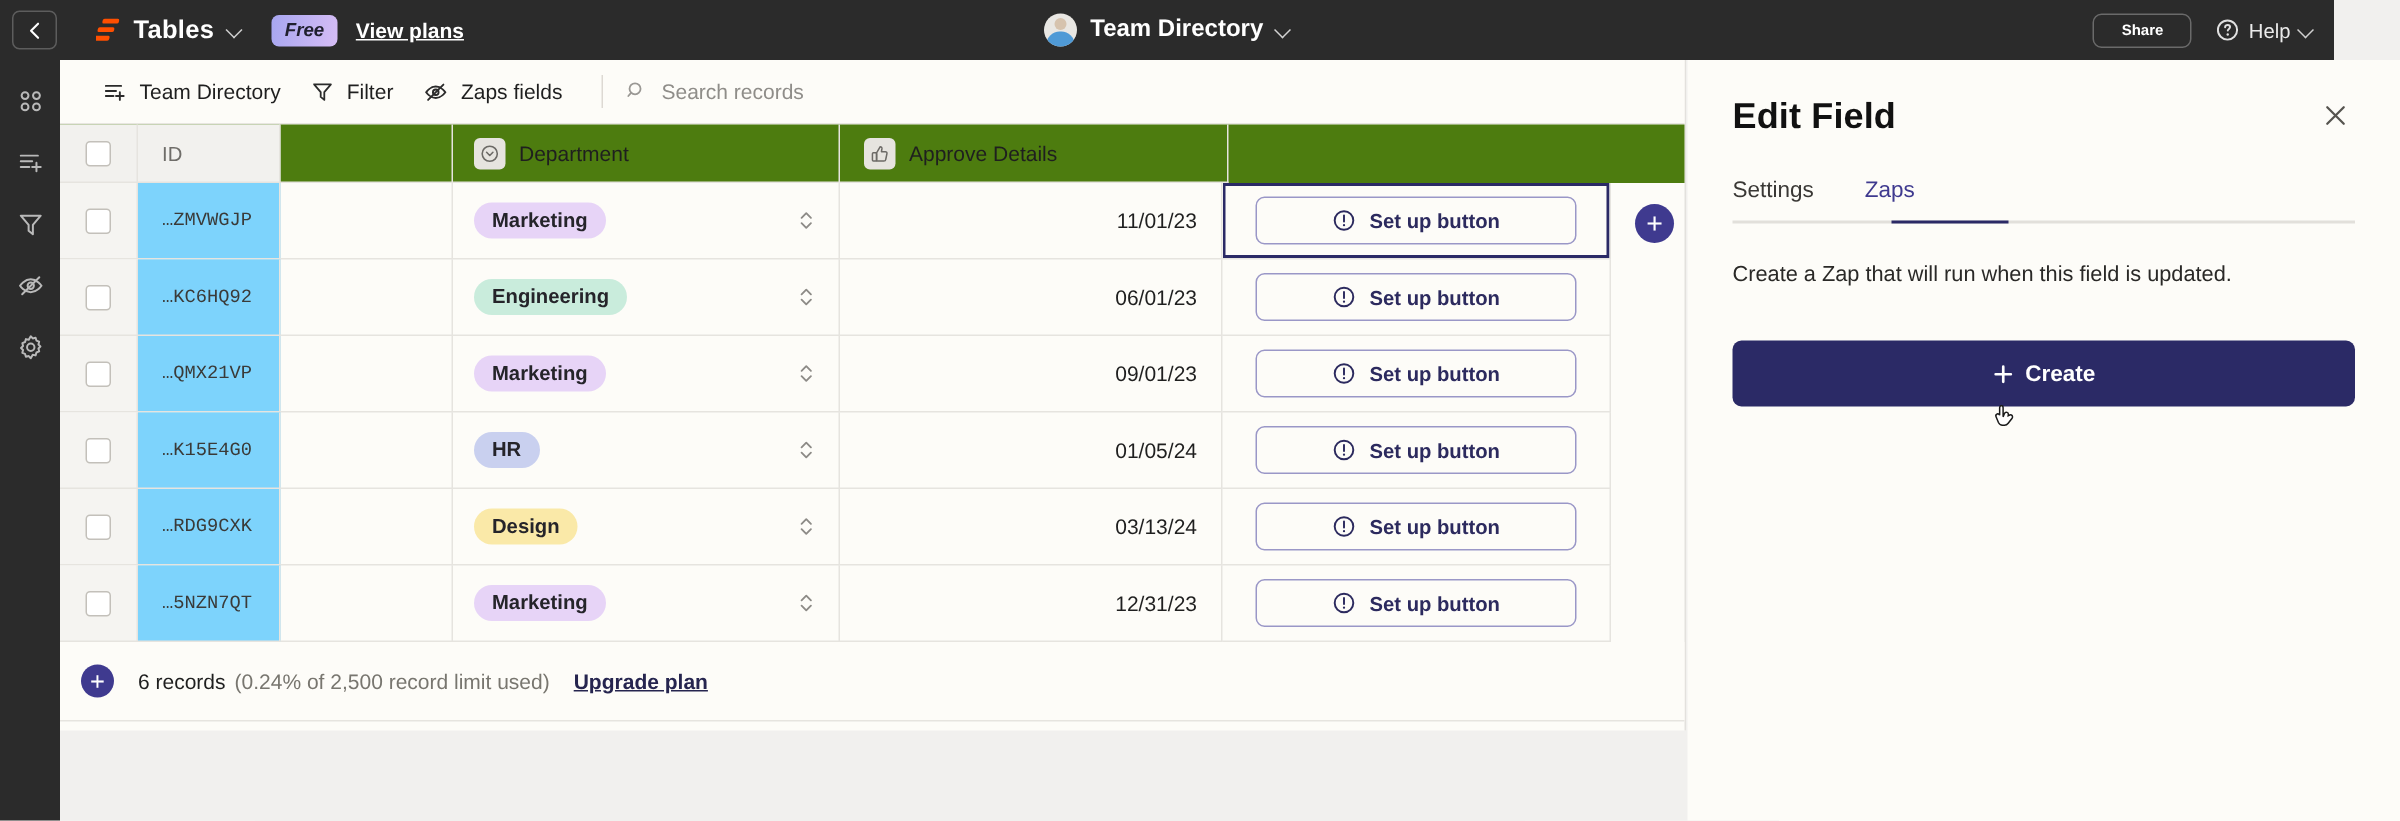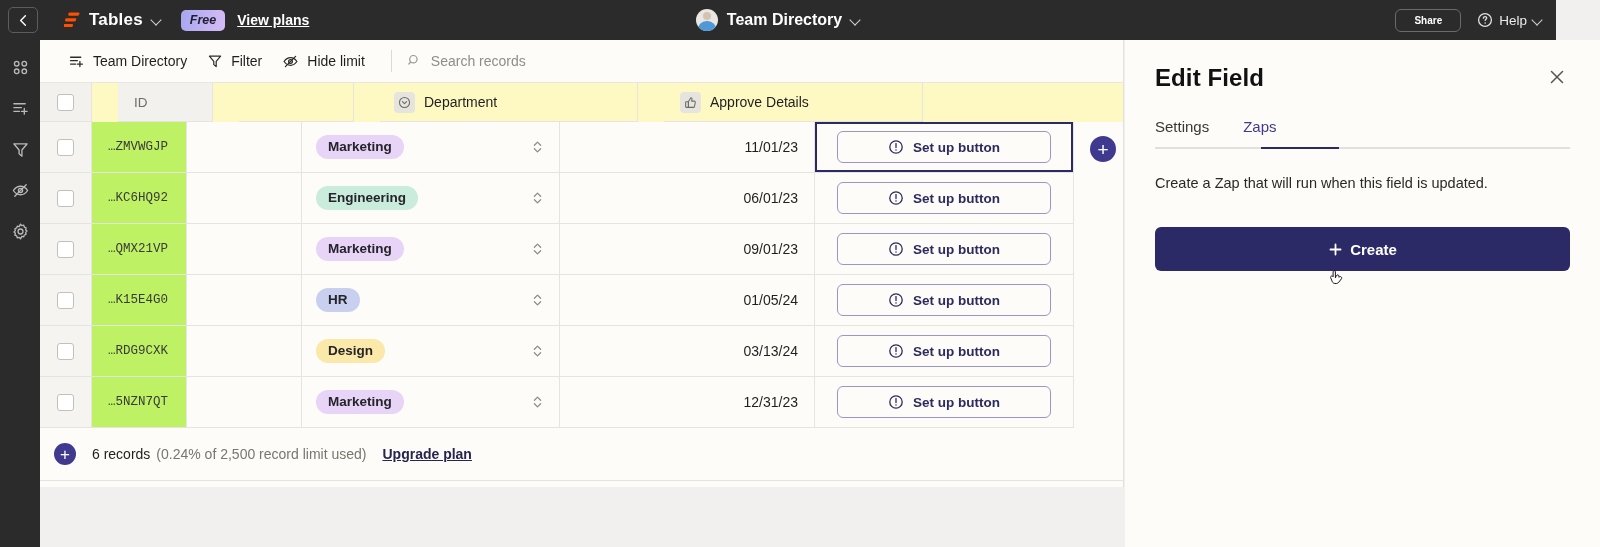--- a/index.html
+++ b/index.html
@@ -125,26 +125,26 @@
   .tbar-item .ic { color: #2b2b2b; display:flex; }
   .tbar-sep { width:1px; height: 22px; background: #ddd9d3; margin: 0 14px 0 16px; }
   .tbar-search {
     display: flex; align-items: center; gap: 9px;
     font-size: 14px; color: #8f8d89; cursor: text;
   }
 
   
   .grid { position: relative; }
   .row { display: flex; height: 51px; }
-  .row.head { height: 39px; background: #fef9c3; gap: 26px; }
+  .row.head { height: 39px; background: #4d7c0f; }
   .cell { border-right: 1px solid #e6e4df; border-bottom: 1px solid #e6e4df;
           display: flex; align-items: center; }
   .c-check { width: 52px; justify-content: center; background: #f5f4f1; }
   .row.head .c-check { background: #f2f1ee; }
-  .c-id   { width: 95px; padding-left: 16px; background: #bef264; }
+  .c-id   { width: 95px; padding-left: 16px; background: #7dd3fc; }
   .row.head .c-id { background: #f2f1ee; }
   .c-blank{ width: 115px; }
   .c-dept { width: 258px; padding: 0 14px; justify-content: space-between; }
   .c-date { width: 255px; padding-right: 16px; justify-content: flex-end; }
   .c-appr { width: 259px; padding: 0 22px; }
 
   .chk {
     width: 17px; height: 17px; border: 1px solid #c3c0ba;
     border-radius: 3px; background: #fff; cursor: pointer;
   }
@@ -338,21 +338,21 @@
         <span>Filter</span>
       </div>
       <div class="tbar-item">
         <span class="ic">
           <svg width="17" height="17" viewBox="0 0 20 20" fill="none" stroke="currentColor" stroke-width="1.5" stroke-linecap="round">
             <path d="M2.5 10S5.5 5.5 10 5.5 17.5 10 17.5 10 14.5 14.5 10 14.5 2.5 10 2.5 10z"></path>
             <circle cx="10" cy="10" r="2.2"></circle>
               <path d="M4 16L16 4"></path>
           </svg>
         </span>
-        <span>Hide limit</span>
+        <span>Zaps fields</span>
       </div>
       <div class="tbar-sep"></div>
       <div class="tbar-search">
         <span>
           <svg width="16" height="16" viewBox="0 0 20 20" fill="none" stroke="#9a9894" stroke-width="1.5" stroke-linecap="round">
             <circle cx="9.2" cy="9" r="4.6"></circle>
               <path d="M5.7 12.6L3.6 15"></path>
           </svg>
         </span>
         <span>Search records</span>

